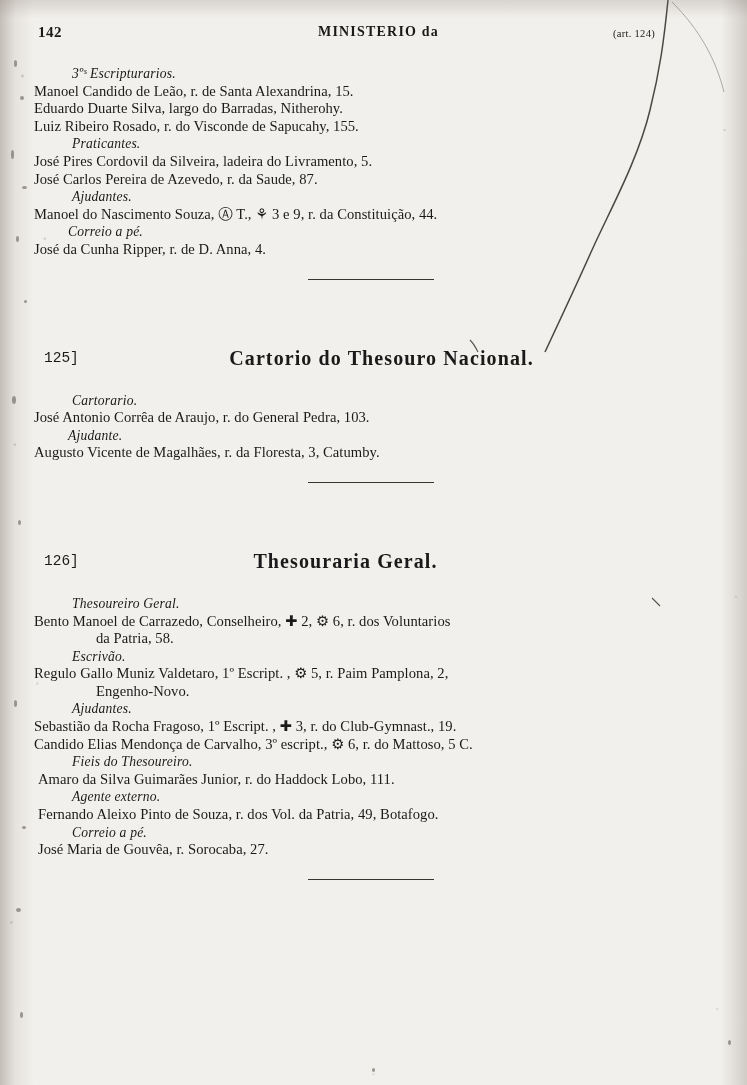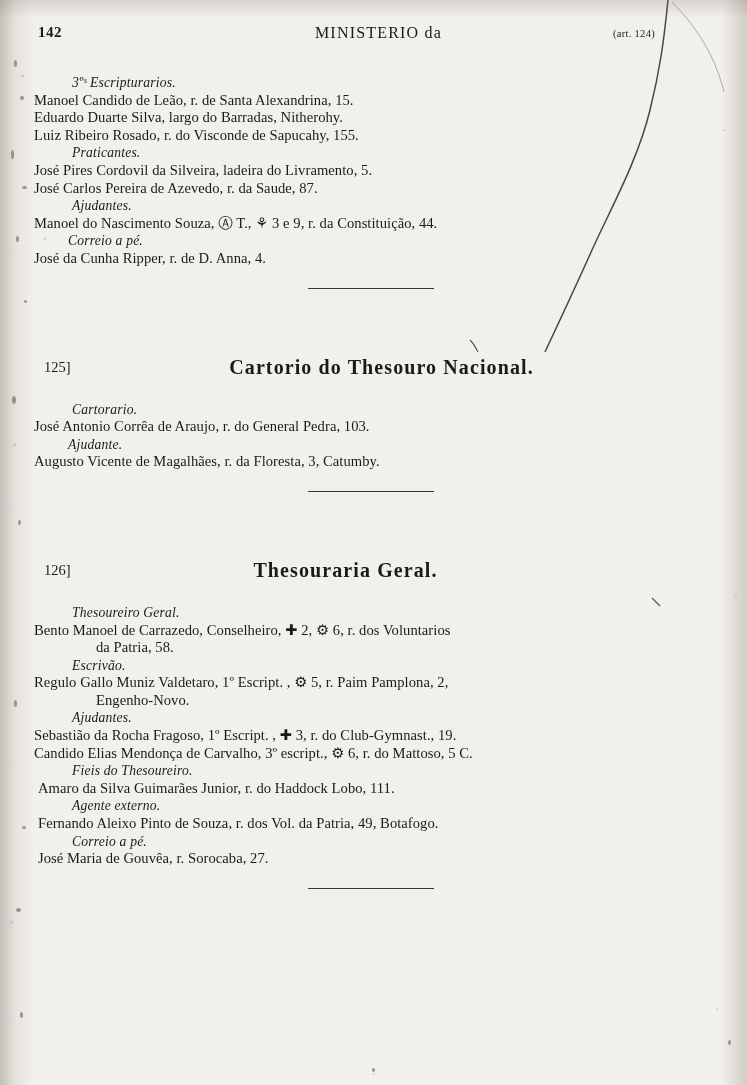--- a/index.html
+++ b/index.html
@@ -72,32 +72,32 @@
     position: absolute;
     left: 4px; top: 0;
     font-weight: bold;
     font-size: 15px;
     letter-spacing: .5px;
   }
   .runhead .center {
     position: absolute;
     left: 16px; right: 0; top: 0;
     text-align: center;
-    font-weight: normal;
-    font-size: 16px;
+    font-weight: bold;
+    font-size: 14px;
     letter-spacing: 1.2px;
   }
   .runhead .artref {
     position: absolute;
     right: 52px; top: 4px;
     font-size: 10.5px;
     letter-spacing: .3px;
   }
   .body {
-    margin-top: 24px;
+    margin-top: 15px;
     font-size: 14.6px;
     line-height: 17.6px;
   }
   .sub {
     font-style: italic;
     padding-left: 38px;
     font-size: 13.6px;
     letter-spacing: .2px;
   }
   .sub.tight { padding-left: 34px; }
@@ -116,20 +116,21 @@
   }
   .sec-head {
     position: relative;
     margin-top: 70px;
     height: 22px;
   }
   .sec-head .num {
     position: absolute;
     left: 10px; top: 0;
     font-size: 14.5px;
+    font-family: Liberation Mono, monospace;
   }
   .sec-head .title {
     position: absolute;
     left: 0; right: 0; top: 0;
     text-align: center;
     font-weight: bold;
     font-size: 20px;
     letter-spacing: 1.1px;
   }
   .sec-head.second .title { padding-right: 50px; }

